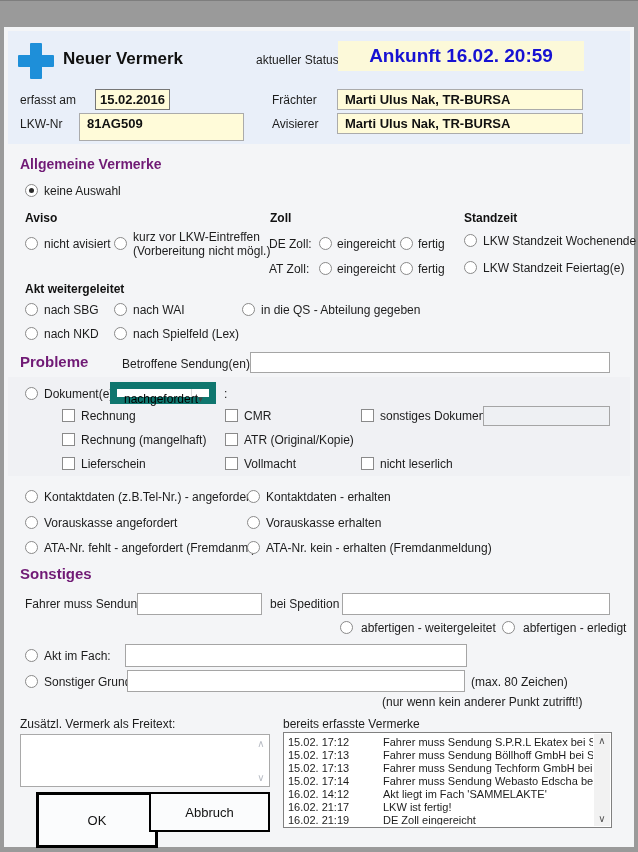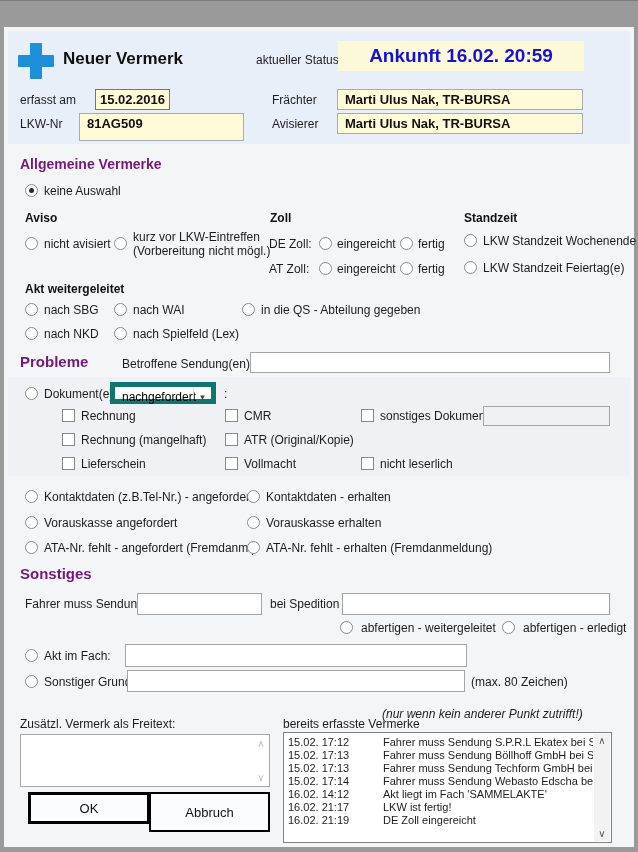--- a/index.html
+++ b/index.html
@@ -20,37 +20,37 @@
     text-align:center; line-height:23px; cursor:pointer; }
   
   .content-bg { position:absolute; left:4px; top:26px; width:630px; height:820px; background:#f4f5f7; }
   .header-panel { position:absolute; left:8px; top:30px; width:622px; height:113px; background:#e9eff9; }
   .doc-block { position:absolute; left:8px; top:376px; width:622px; height:99px; background:#f0f1f4; }
   
   .lbl { font-size:12px; line-height:13px; color:#1c1c1c; white-space:nowrap; }
   .h1 { font-size:15px; font-weight:bold; color:#701a75; white-space:nowrap; }
   .h2 { font-size:12px; font-weight:bold; color:#111; white-space:nowrap; }
   .h-big { font-size:17px; font-weight:bold; color:#111; white-space:nowrap; }
-  .italic-note { font-style:italic; font-size:12px; color:#222; white-space:nowrap;margin-top:12px; }
+  .italic-note { font-size:12px; color:#222; white-space:nowrap; }
   
   .yfield { background:#fffbd9; border:1px solid #ababab; font-size:13px; font-weight:bold;
     color:#111; line-height:19px; padding-left:7px; white-space:nowrap; overflow:hidden; }
   .yfield.centered { text-align:center; padding-left:0; border-color:#767676; }
   .status-box { background:#fcf9d9; color:#1712d2; font-size:19px; font-weight:bold;
     text-align:center; line-height:30px; white-space:nowrap; }
   .tinput { background:#fff; border:1px solid #a5a5a5; font-size:12px; padding:0 4px;
     font-family:"Liberation Sans","DejaVu Sans",sans-serif; outline:none; }
   .tinput.gray { background:#eef0f3; }
   
   .radio { width:13px; height:13px; border:1px solid #8a8a8a; border-radius:50%; background:#fff; }
   .radio.sel::after { content:''; position:absolute; left:3px; top:3px; width:5px; height:5px;
     border-radius:50%; background:#2b2b2b; }
   .cb { width:13px; height:13px; border:1px solid #8a8a8a; background:#fff; }
   
-  .dd { background:#fff; border:5px solid #0f766e; }
+  .dd { background:#fff; border:7px solid #0f766e; }
   .dd .dd-text { position:absolute; left:7px; top:3px; font-size:12px; white-space:nowrap; }
   .dd .dd-arrow { position:absolute; right:0; top:0; width:18px; height:100%;
     border-left:1px solid #d9d9d9; text-align:center; font-size:9px; line-height:20px; color:#444; }
   
   .plus-v { position:absolute; left:30px; top:42px; width:12px; height:36px; background:#1e8fd9; border-radius:1px; }
   .plus-h { position:absolute; left:18px; top:54px; width:36px; height:12px; background:#1e8fd9; border-radius:1px; }
   
   .ta-wrap { background:#fff; border:1px solid #a9a9a9; }
   .ta-wrap textarea { position:absolute; left:0; top:0; width:calc(100% - 16px); height:100%;
     border:none; resize:none; background:transparent; outline:none;
@@ -179,21 +179,21 @@
   <span class="abs lbl" style="left:266px;top:490px">Kontaktdaten - erhalten</span>
 
   <span class="abs radio" style="left:25px;top:515px"></span>
   <span class="abs lbl" style="left:44px;top:516px">Vorauskasse angefordert</span>
   <span class="abs radio" style="left:247px;top:515px"></span>
   <span class="abs lbl" style="left:266px;top:516px">Vorauskasse erhalten</span>
 
   <span class="abs radio" style="left:25px;top:540px"></span>
   <span class="abs lbl" style="left:44px;top:541px">ATA-Nr. fehlt - angefordert (Fremdanm.)</span>
   <span class="abs radio" style="left:247px;top:540px"></span>
-  <span class="abs lbl" style="left:266px;top:541px">ATA-Nr. fehlt - erhalten (Fremdanmeldung)</span>
+  <span class="abs lbl" style="left:266px;top:541px">ATA-Nr. kein - erhalten (Fremdanmeldung)</span>
 
   <div class="abs h1" style="left:20px;top:564px">Sonstiges</div>
   <span class="abs lbl" style="left:25px;top:597px">Fahrer muss Sendung</span>
   <input class="abs tinput" style="left: 137px; top: 592px; width: 125px; height: 22px;">
   <span class="abs lbl" style="left:270px;top:597px">bei Spedition</span>
   <input class="abs tinput" style="left: 342px; top: 592px; width: 268px; height: 22px;">
 
   <span class="abs radio" style="left:340px;top:620px"></span>
   <span class="abs lbl" style="left:361px;top:621px">abfertigen - weitergeleitet</span>
   <span class="abs radio" style="left:502px;top:620px"></span>
@@ -211,21 +211,21 @@
 
   <span class="abs lbl" style="left:20px;top:717px">Zusätzl. Vermerk als Freitext:</span>
   <span class="abs lbl" style="left:283px;top:717px">bereits erfasste Vermerke</span>
 
   <div class="abs ta-wrap" style="left:20px;top:733px;width:250px;height:53px">
     <textarea style=""></textarea>
     <span class="ta-arrow" style="top:3px">∧</span>
     <span class="ta-arrow" style="bottom:3px">∨</span>
   </div>
 
-  <div class="abs listbox" style="left:283px;top:731px;width:329px;height:111px">
+  <div class="abs listbox" style="left:283px;top:731px;width:329px;height:96px">
     <div class="list-inner">
       <div class="lrow">
           <span class="ltime">15.02. 17:12</span>
           <span class="ltext">Fahrer muss Sendung S.P.R.L Ekatex bei Spedition Ime</span>
         </div>
       <div class="lrow">
           <span class="ltime">15.02. 17:13</span>
           <span class="ltext">Fahrer muss Sendung Böllhoff GmbH bei Spedition Buch</span>
         </div>
       <div class="lrow">
@@ -248,16 +248,16 @@
           <span class="ltime">16.02. 21:19</span>
           <span class="ltext">DE Zoll eingereicht</span>
         </div>
     </div>
     <div class="scrollbar">
       <span class="sb-arrow" style="top:0">∧</span>
       <span class="sb-arrow" style="bottom:0">∨</span>
     </div>
   </div>
 
-  <button class="btn btn-ok" style="left:28px;top:791px;width:122px;height:32px">OK</button>
+  <button class="btn btn-ok" style="left:36px;top:791px;width:122px;height:56px">OK</button>
   <button class="btn btn-cancel" style="left:149px;top:791px;width:121px;height:40px">Abbruch</button>
 
 </div>
 
 </body></html>

